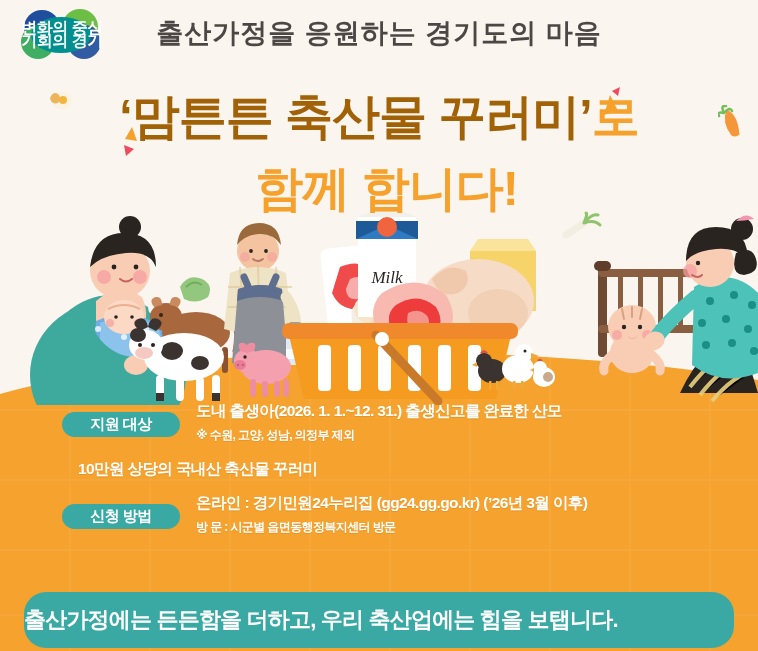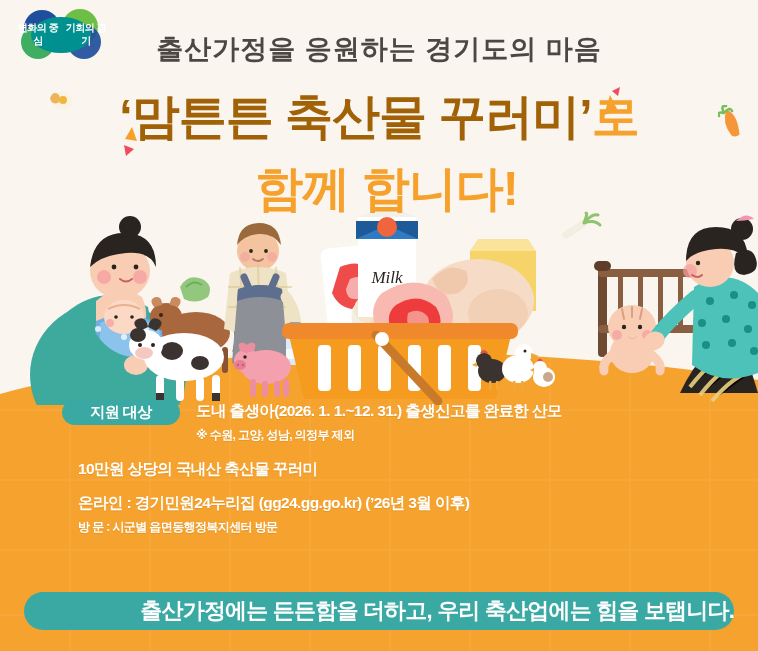--- a/index.html
+++ b/index.html
@@ -16,28 +16,28 @@
     overflow:hidden;
   }
 
   
   .logo{
     position:absolute;left:14px;top:8px;width:96px;height:52px;
   }
   .logo svg{display:block;}
   .logo-text{
     position:absolute;left:0;top:0;width:96px;height:52px;
-    display:flex;flex-direction:row;align-items:center;justify-content:center;
-    color:#ffffff;font-weight:bold;font-size:10px;line-height:13px;
+    display:flex;flex-direction:column;align-items:center;justify-content:center;
+    color:#ffffff;font-weight:bold;font-size:16px;line-height:13px;
     letter-spacing:-0.5px;text-align:center;pointer-events:none;
   }
 
   
   .kicker{
-    position:absolute;left:0;right:0;top:32px;
+    position:absolute;left:0;right:0;top:16px;
     text-align:center;
     font-size:27px;line-height:34px;
     color:#4C4744;font-weight:bold;
     letter-spacing:1px;
   }
   .headline1{
     position:absolute;left:0;right:0;top:88px;
     text-align:center;
     font-size:48px;line-height:58px;font-weight:bold;
     letter-spacing:-1px;
@@ -80,43 +80,43 @@
   }
   .pill{
     flex:0 0 auto;
     width:118px;height:25px;
     border-radius:13px;
     background:#3AA9A4;
     color:#ffffff;
     font-size:15px;font-weight:bold;
     display:flex;align-items:center;justify-content:center;
     letter-spacing:-0.5px;
-    margin-top:2px;
+    margin-top:14px;
   }
   .rowtext{
     margin-left:16px;
     color:#ffffff;
     font-size:15.5px;font-weight:bold;
     line-height:25px;
     letter-spacing:-0.6px;
     text-shadow:0 1px 0 rgba(180,110,10,.25);
   }
   .rowtext .sub{
     display:block;
     font-size:12px;
     line-height:24px;
   }
 
   
   .banner{
     position:absolute;left:24px;top:592px;
-    width:710px;height:38px;
+    width:710px;height:56px;
     border-radius:22px;
     background:#3AA9A4;
-    display:flex;align-items:center;justify-content:flex-end;
+    display:flex;align-items:center;justify-content:flex-start;
     color:#ffffff;
     font-size:22px;font-weight:bold;letter-spacing:-0.8px;
   }
 </style>
 </head>
 <body>
 
 <div id="poster">
 
   <div class="ground">
@@ -466,20 +466,21 @@
       </div>
     </div>
 
     <div class="row">
       <div class="rowtext">
         <span>10만원 상당의 국내산 축산물 꾸러미</span>
       </div>
     </div>
 
     <div class="row">
+      <div class="pill">신청 방법</div>
       <div class="rowtext">
         <span>온라인 : 경기민원24누리집 (gg24.gg.go.kr) (’26년 3월 이후)</span>
         <span class="sub">방   문 : 시군별 읍면동행정복지센터 방문</span>
       </div>
     </div>
 
   </div>
 
   <div class="banner">
     <span>출산가정에는 든든함을 더하고, 우리 축산업에는 힘을 보탭니다.</span>

